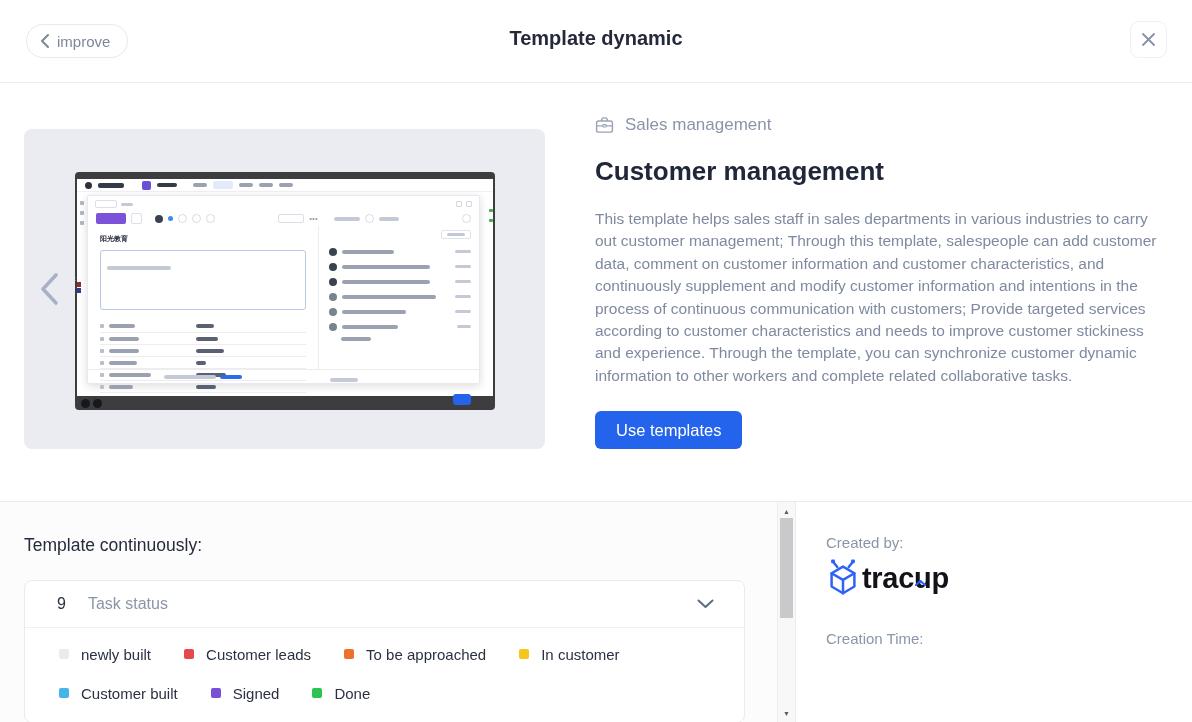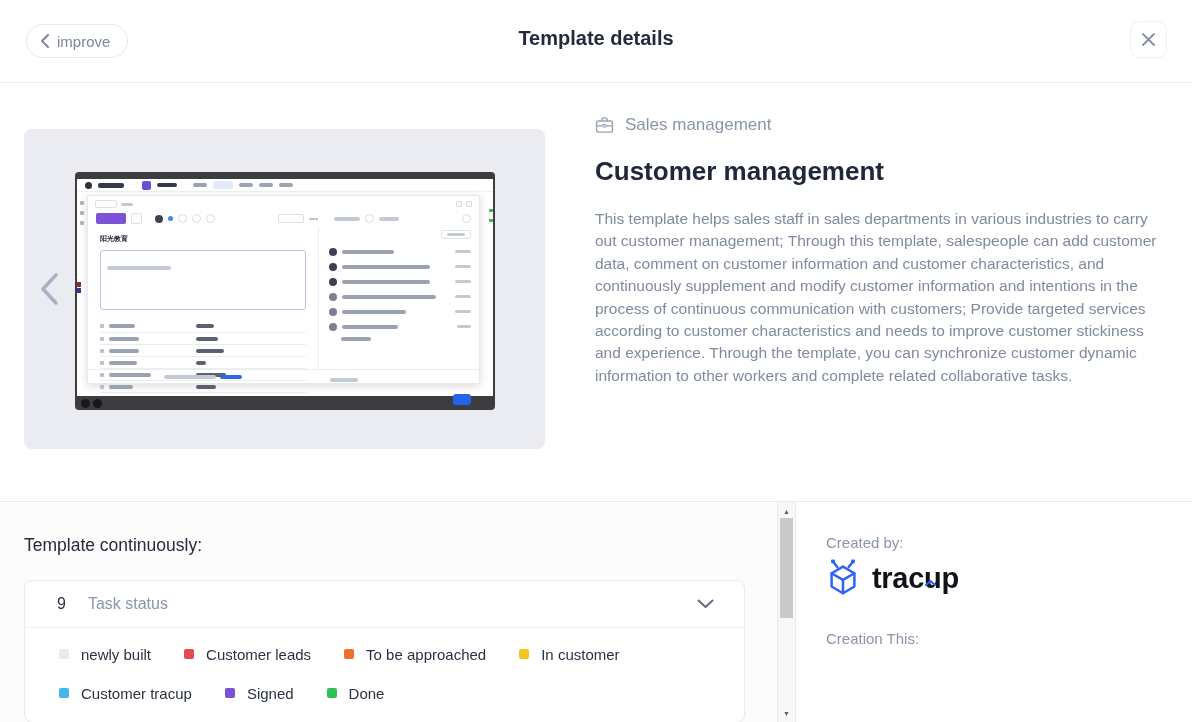--- a/index.html
+++ b/index.html
@@ -82,38 +82,38 @@
   .status-sq { width:10px; height:10px; border-radius:2px; flex:none; }
   
   .vscroll { position:absolute; left:777px; top:502px; width:19px; height:220px; background:#f8f8f9; border-left:1px solid #ececee; border-right:1px solid #ececee; }
   .sb-arrow { position:absolute; left:0; width:17px; height:14px; display:flex; align-items:center; justify-content:center; font-size:7px; color:#5a5f66; cursor:pointer; }
   .sb-up { top:2px; } .sb-down { bottom:2px; }
   .sb-thumb { position:absolute; left:2px; top:16px; width:13px; height:100px; background:#c9c9cc; cursor:pointer; }
   
   .bottom-right { position:absolute; left:797px; top:502px; right:0; height:220px; background:#fff; }
   .meta-label { position:absolute; left:29px; font-size:15px; color:#8b95a8; }
   .lbl-created { top:32px; } .lbl-time { top:128px; }
-  .logo-row { position:absolute; left:27px; top:56px; display:flex; align-items:center; gap:10px; }
+  .logo-row { position:absolute; left:27px; top:56px; display:flex; align-items:center; }
   .logo-text { position:relative; font-size:29px; font-weight:600; color:#111318; letter-spacing:-0.3px; }
   .u-caron { position:absolute; left:53px; top:-2px; }
   .meta-time { position:absolute; left:29px; top:168px; font-size:18.5px; color:#23272f; }
 </style>
 </head>
 <body>
 
 <div class="header">
   <button class="return-btn">
     <span style="display:flex">
       <svg width="9" height="14" viewBox="0 0 9 14">
           <polyline points="8,1 2,7 8,13" fill="none" stroke="#7d8799" stroke-width="2" stroke-linecap="round" stroke-linejoin="round"></polyline>
         </svg>
     </span>
     <span>improve</span>
   </button>
-  <div class="header-title">Template details</div>
+  <div class="header-title">Template dynamic</div>
   <button class="close-btn">
     <span style="display:flex">
       <svg width="15" height="15" viewBox="0 0 15 15">
           <path d="M2 2 L13 13 M13 2 L2 13" stroke="#8791a5" stroke-width="1.8" stroke-linecap="round"></path>
         </svg>
     </span>
   </button>
 </div>
 
 <div class="preview-card">
@@ -272,20 +272,21 @@
           <rect x="2" y="6" width="20" height="14" rx="2.5" fill="none" stroke="#9aa3b6" stroke-width="1.8"></rect>
           <path d="M8.5 6 V4.5 a2.5 2.5 0 0 1 2.5 -2.5 h2 a2.5 2.5 0 0 1 2.5 2.5 V6" fill="none" stroke="#9aa3b6" stroke-width="1.8"></path>
           <path d="M2 12 H10 M14 12 H22" stroke="#9aa3b6" stroke-width="1.6"></path>
           <rect x="10" y="10.5" width="4" height="3" rx="0.8" fill="none" stroke="#9aa3b6" stroke-width="1.4"></rect>
         </svg>
     </span>
     <span>Sales management</span>
   </div>
   <div class="detail-title">Customer management</div>
   <div class="desc">This template helps sales staff in sales departments in various industries to carry out customer management; Through this template, salespeople can add customer data, comment on customer information and customer characteristics, and continuously supplement and modify customer information and intentions in the process of continuous communication with customers; Provide targeted services according to customer characteristics and needs to improve customer stickiness and experience. Through the template, you can synchronize customer dynamic information to other workers and complete related collaborative tasks.</div>
+  <button class="use-btn" style="background-color: rgb(36, 99, 235);">Use templates</button>
 </div>
 
 <div class="h-divider"></div>
 
 <div class="bottom-left">
   <div class="config-heading">Template continuously:</div>
   <div class="status-panel">
     <div class="panel-header">
       <span class="status-count">9</span>
       <span class="status-group-label">Task status</span>
@@ -307,21 +308,21 @@
       <div class="status-item">
           <span class="status-sq" style="background-color: rgb(237, 113, 45);"></span>
           <span>To be approached</span>
         </div>
       <div class="status-item">
           <span class="status-sq" style="background-color: rgb(246, 197, 31);"></span>
           <span>In customer</span>
         </div>
       <div class="status-item">
           <span class="status-sq" style="background-color: rgb(67, 181, 232);"></span>
-          <span>Customer tracup</span>
+          <span>Customer built</span>
         </div>
       <div class="status-item">
           <span class="status-sq" style="background-color: rgb(122, 80, 216);"></span>
           <span>Signed</span>
         </div>
       <div class="status-item">
           <span class="status-sq" style="background-color: rgb(45, 195, 83);"></span>
           <span>Done</span>
         </div>
     </div>
@@ -350,14 +351,14 @@
     </span>
     <span class="logo-text">
       <span>tracup</span>
       <span class="u-caron">
         <svg width="11" height="6" viewBox="0 0 11 6">
             <polyline points="1,5 5.5,1 10,5" fill="none" stroke="#2e62f6" stroke-width="2.2" stroke-linecap="round" stroke-linejoin="round"></polyline>
           </svg>
       </span>
     </span>
   </div>
-  <div class="meta-label lbl-time">Creation This:</div>
+  <div class="meta-label lbl-time">Creation Time:</div>
 </div>
 
 </body></html>

